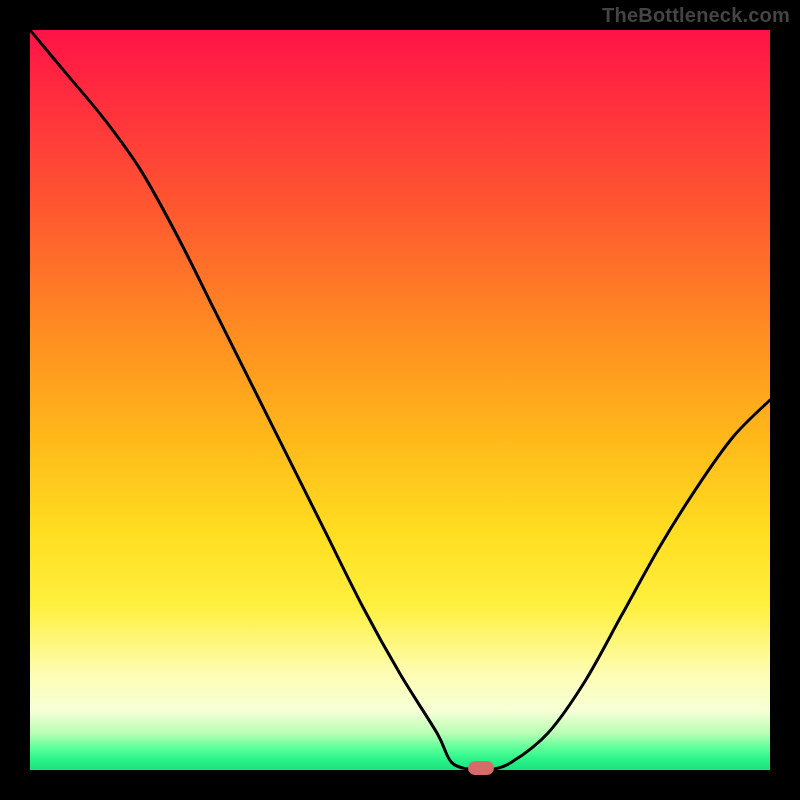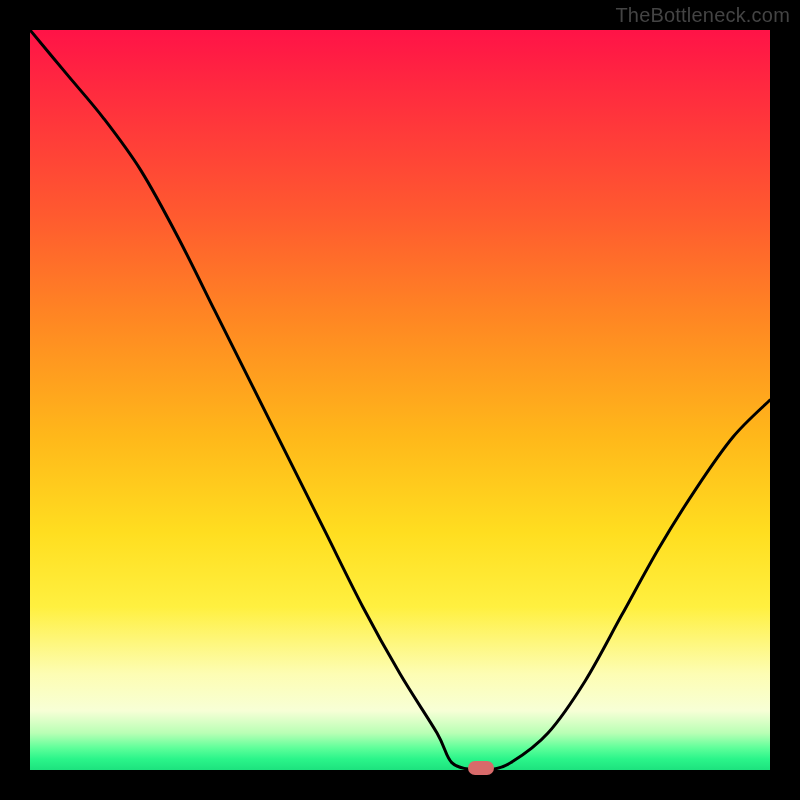--- a/index.html
+++ b/index.html
@@ -16,21 +16,21 @@
     width: 800px;
     height: 800px;
     background: #000;
   }
   .watermark {
     position: absolute;
     top: 4px;
     right: 10px;
     color: #444;
     font-size: 20px;
-    font-weight: 400;
+    font-weight: 700;
     letter-spacing: 0.2px;
     user-select: none;
   }
   .plot {
     position: absolute;
     left: 30px;
     top: 30px;
     width: 740px;
     height: 740px;
   }

